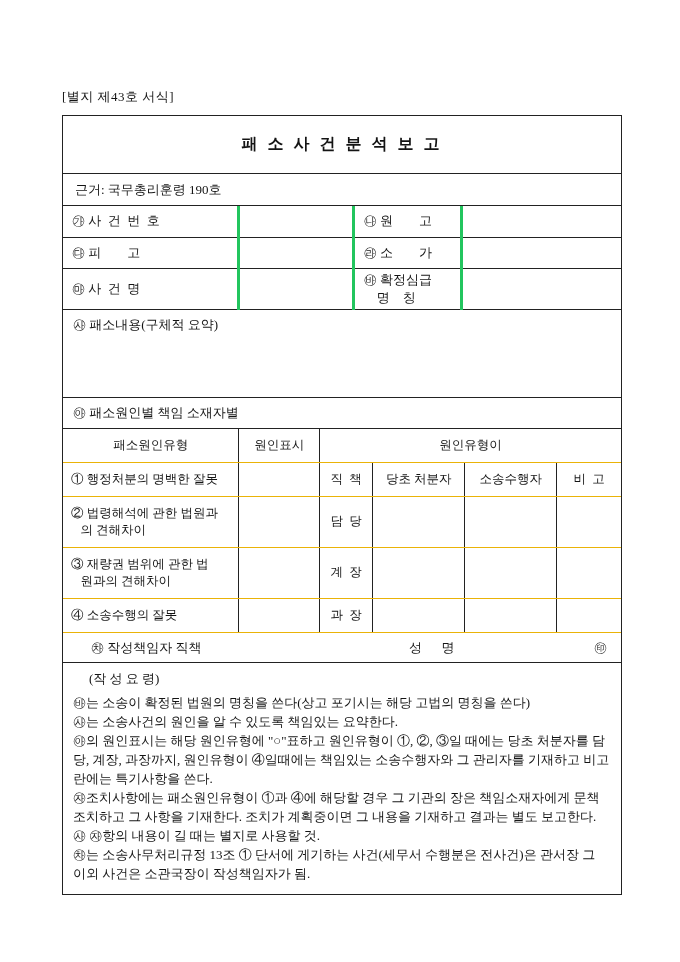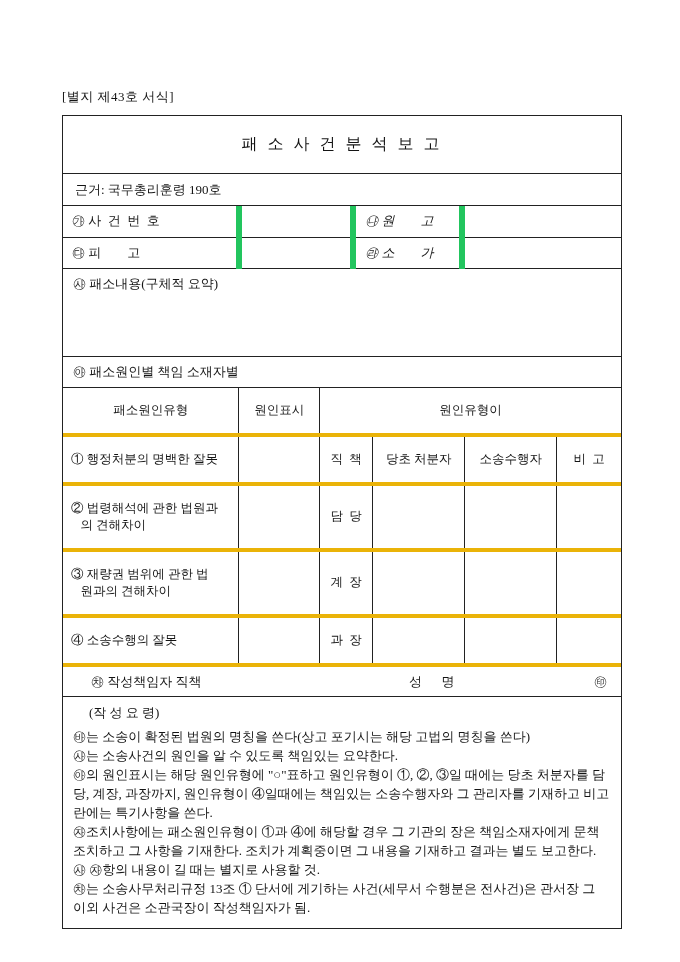--- a/index.html
+++ b/index.html
@@ -9,54 +9,54 @@
     font-family:"Liberation Serif","DejaVu Serif",serif;
     color:#141414;
   }
   .page { padding:88px 0 0 62px; }
   .form-ref { font-size:13px; margin-bottom:9px; letter-spacing:0.5px; }
   .form-box { width:560px; border:1px solid #222; background:#fff; }
 
   .title-row {
     height:58px; border-bottom:1px solid #222;
     display:flex; align-items:center; justify-content:center;
-    font-weight:normal; font-size:16px; letter-spacing:3px;
+    font-weight:bold; font-size:16px; letter-spacing:3px;
   }
   .basis-row {
     height:32px; line-height:31px; border-bottom:1px solid #222;
     padding-left:12px; font-size:13px;
   }
 
   table { width:100%; border-collapse:collapse; table-layout:fixed; }
   .pw { white-space:pre-wrap; }
 
   .info-table td {
     border-bottom:1px solid #222; font-size:13px;
     vertical-align:middle; padding:2px 18px 2px 9px;
   }
-  .info-table td + td { border-left:6px solid #22c55e;font-style:italic; }
+  .info-table td + td { border-left:3px solid #22c55e; }
   .info-table .ic1 { width:31.5%; } .info-table .ic2 { width:20.5%; }
   .info-table .ic3 { width:19.5%; } .info-table .ic4 { width:28.5%; }
   .info-table tr.ir1 td, .info-table tr.ir2 td { height:31px; }
   .info-table tr.ir3 td { height:40px; }
 
   .loss-content {
     height:88px; border-bottom:1px solid #222;
     padding:6px 10px; font-size:13px;
   }
   .cause-section-label {
     height:30px; line-height:30px; padding-left:10px; font-size:13px;
   }
 
   .cause-table col.k1 { width:31.5%; } .cause-table col.k2 { width:14.5%; }
   .cause-table col.k3 { width:9.5%;  } .cause-table col.k4 { width:16.5%; }
   .cause-table col.k5 { width:16.5%; } .cause-table col.k6 { width:11.5%; }
   .cause-table th, .cause-table td {
-    border-bottom:4px solid #eab308; font-size:12.5px; font-weight:normal;
-    vertical-align:middle; text-align:center; padding:14px 4px;
+    border-bottom:1px solid #eab308; font-size:12.5px; font-weight:normal;
+    vertical-align:middle; text-align:center; padding:8px 4px;
   }
   .cause-table th { border-top:1px solid #222; height:30px; }
   .cause-table th + th, .cause-table td + td { border-left:1px solid #222; }
   .cause-table td.cause { text-align:left; padding-left:8px; }
   .cause-table tr.cr1 td { height:30px; }
   .cause-table tr.cr2 td, .cause-table tr.cr3 td { height:40px; }
   .cause-table tr.cr4 td { height:28px; }
 
   .measures {
     height:72px; border-bottom:1px solid #222;
@@ -98,20 +98,27 @@
         <tr class="ir1">
           <td class="pw">㉮ 사  건  번  호</td>
           <td></td>
           <td class="pw">㉯ 원        고</td>
           <td></td>
         </tr>
         <tr class="ir2">
           <td class="pw">㉰ 피        고</td>
           <td></td>
           <td class="pw">㉱ 소        가</td>
+          <td></td>
+        </tr>
+        <tr class="ir3">
+          <td class="pw">㉲ 사  건  명</td>
+          <td></td>
+          <td class="pw">㉳ 확정심급
+    명    칭</td>
           <td></td>
         </tr>
       </tbody>
     </table>
 
     <div class="loss-content">
       <div class="pw">㉴ 패소내용(구체적 요약)</div>
       <div></div>
     </div>
 

